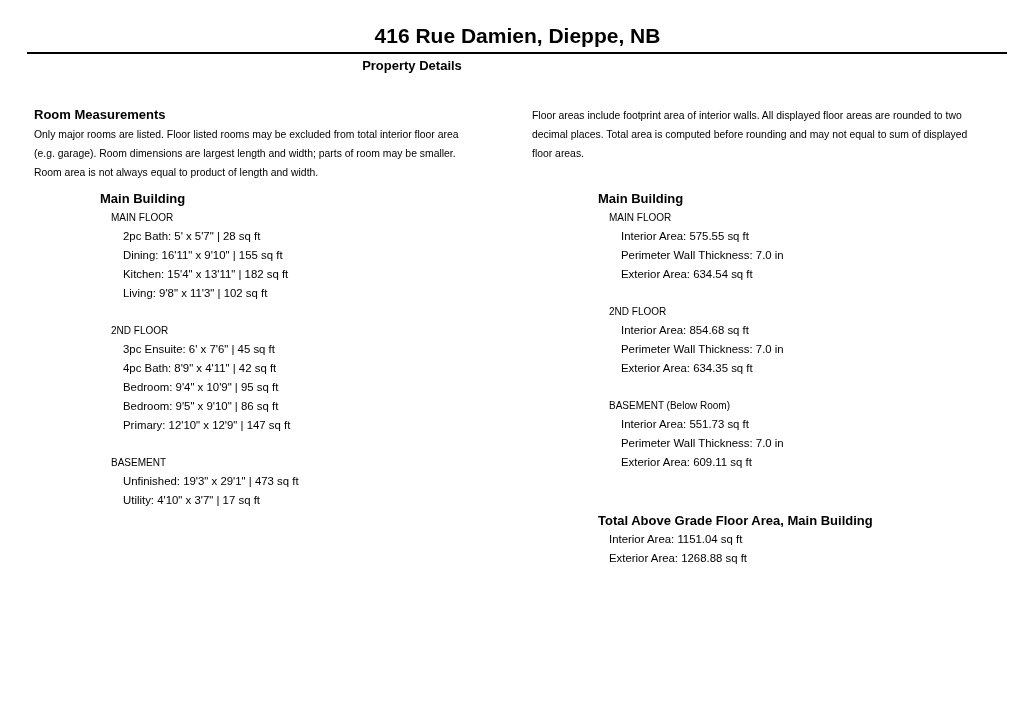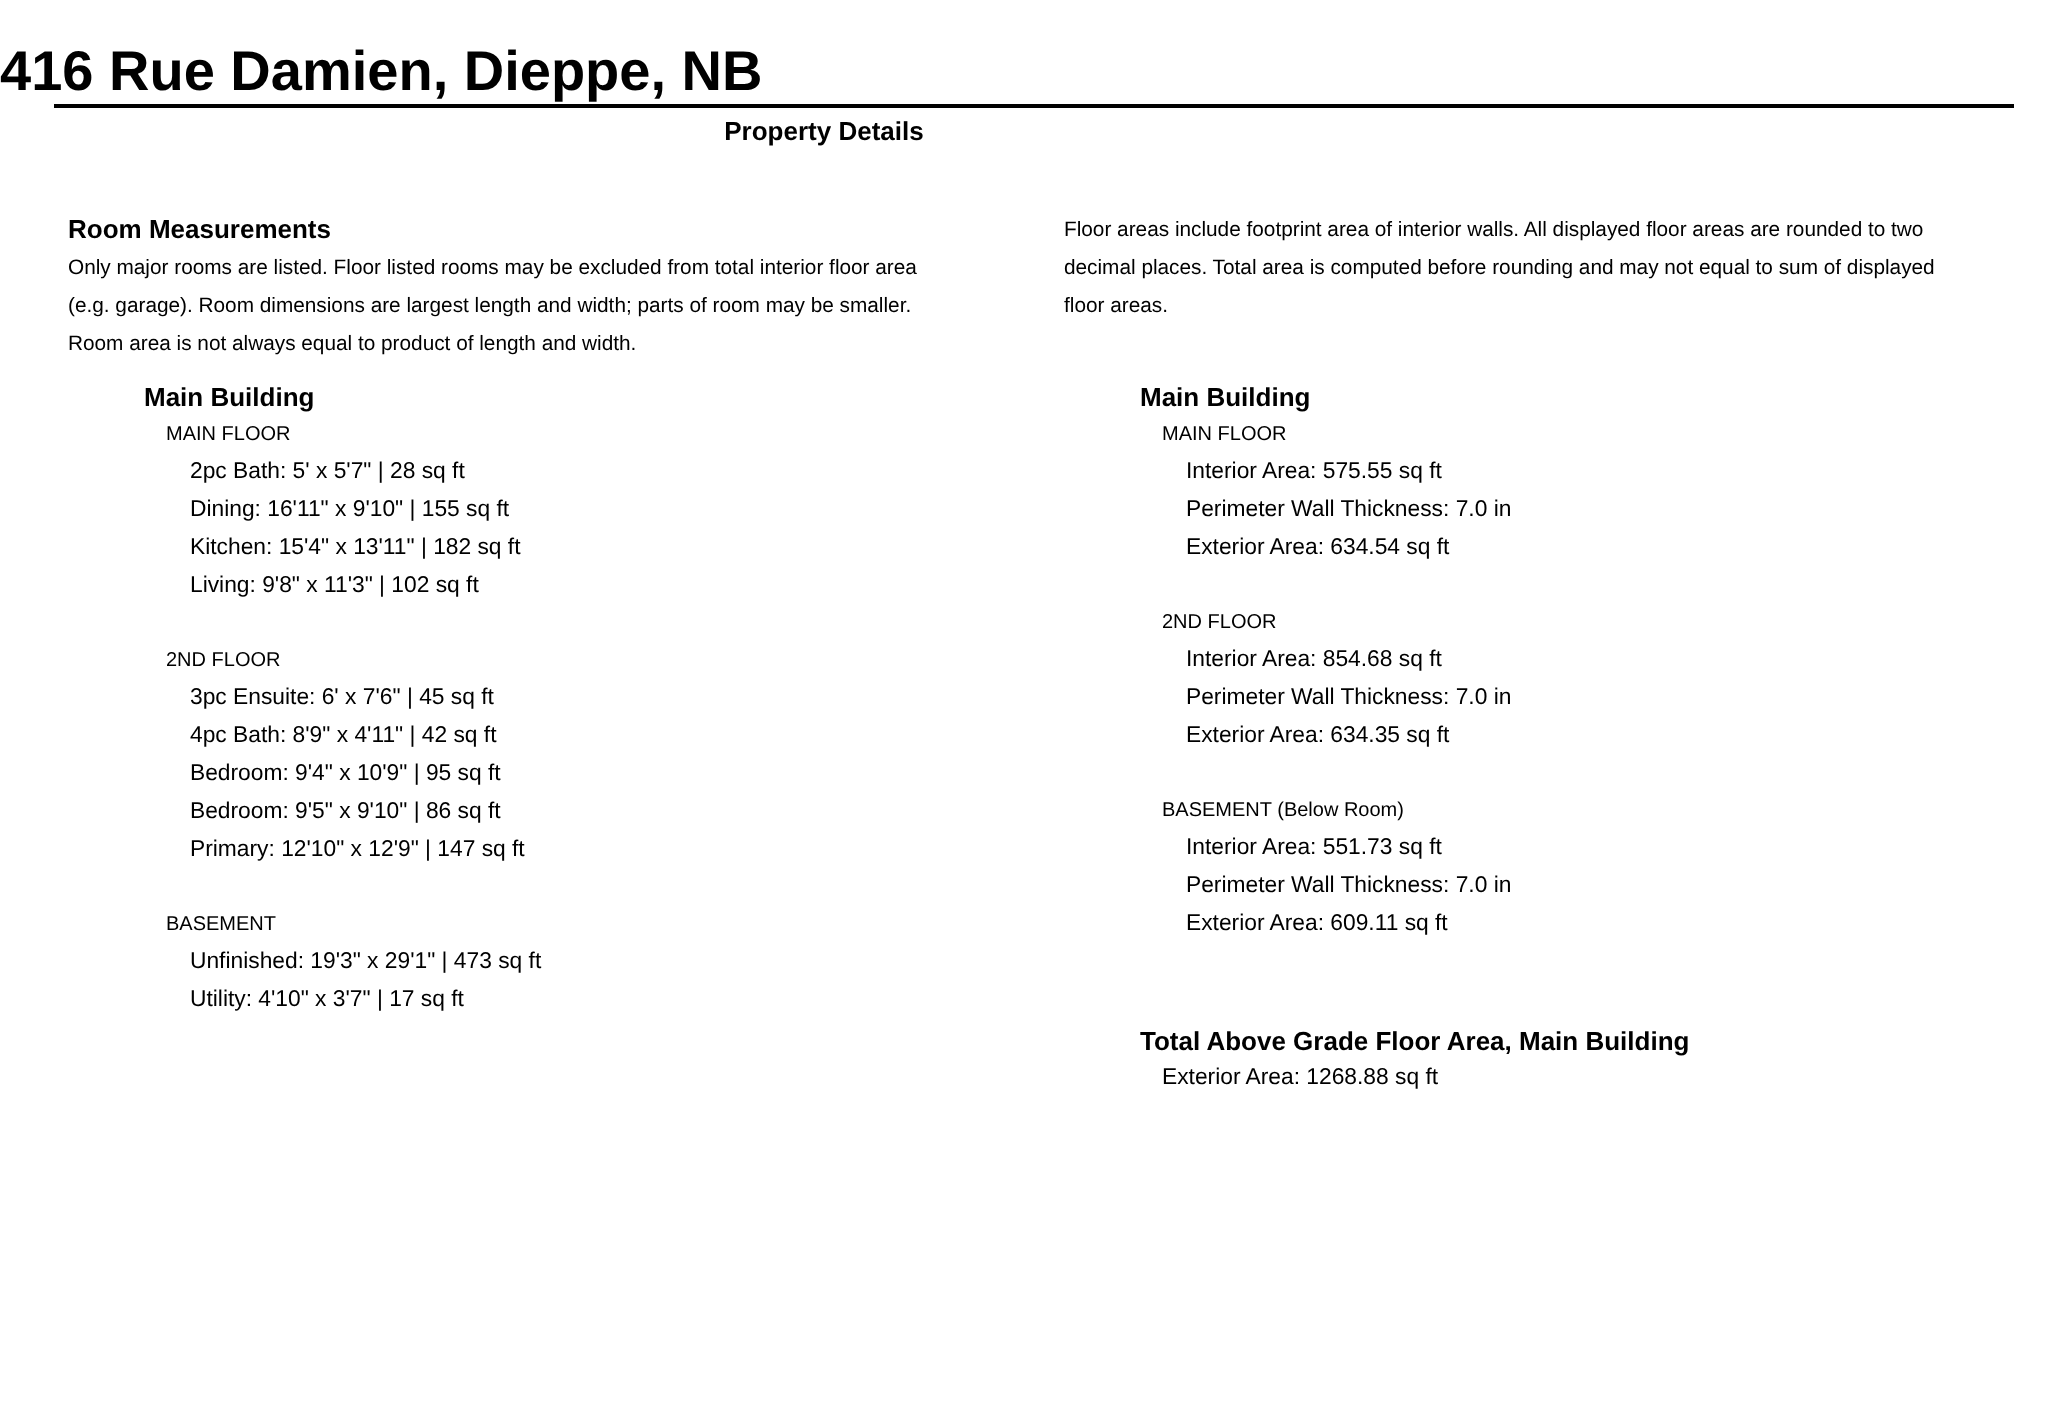--- a/index.html
+++ b/index.html
@@ -1,36 +1,36 @@
 <!DOCTYPE html>
 <html><head>
   <meta charset="utf-8">
   <style>
     html, body { margin: 0; padding: 0; background: #ffffff; }
     body {
       width: 1035px; height: 706px; position: relative; overflow: hidden;
       font-family: "Liberation Sans", sans-serif; color: #000;
     }
     .title {
-      position: absolute; left: 0; top: 22px; width: 1035px; text-align: left;
-      font-size: 28px; font-weight: bold; line-height: 28px;
+      position: absolute; left: 0; top: 22px; width: 1035px; text-align: center;
+      font-size: 21px; font-weight: bold; line-height: 28px;
     }
     .rule {
       position: absolute; left: 27px; top: 52px; width: 980px; height: 2px; background: #000;
     }
     .subtitle {
       position: absolute; left: 0; top: 57px; width: 824px; text-align: center;
       font-size: 13px; font-weight: bold; line-height: 18px;
     }
     .col { position: absolute; top: 106px; }
     .col.left { left: 34px; width: 480px; }
     .col.right { left: 532px; width: 490px; }
     .sec-head { font-size: 13px; font-weight: bold; line-height: 18px; height: 19px; }
     .note { font-size: 10.4px; line-height: 19px; }
-    .block { position: absolute; }
+    .block { position: absolute; margin-left: 28px; }
     .bh { font-size: 13px; font-weight: bold; line-height: 19px; height: 19px; }
     .fh { font-size: 10px; line-height: 19px; height: 19px; padding-left: 11px; }
     .ln { font-size: 11.4px; line-height: 19px; height: 19px; padding-left: 23px; }
     .gap { height: 18px; }
     .tot .ln { padding-left: 11px; }
   </style>
 </head>
 <body>
 
 <div class="title">416 Rue Damien, Dieppe, NB</div>
@@ -87,14 +87,15 @@
   <div class="ln">Exterior Area: 634.35 sq ft</div>
   <div class="gap"></div>
   <div class="fh">BASEMENT (Below Room)</div>
   <div class="ln">Interior Area: 551.73 sq ft</div>
   <div class="ln">Perimeter Wall Thickness: 7.0 in</div>
   <div class="ln">Exterior Area: 609.11 sq ft</div>
 </div>
 
 <div class="block tot" style="left:570px; top:511px;">
   <div class="bh">Total Above Grade Floor Area, Main Building</div>
+  <div class="ln">Interior Area: 1151.04 sq ft</div>
   <div class="ln">Exterior Area: 1268.88 sq ft</div>
 </div>
 
 </body></html>

